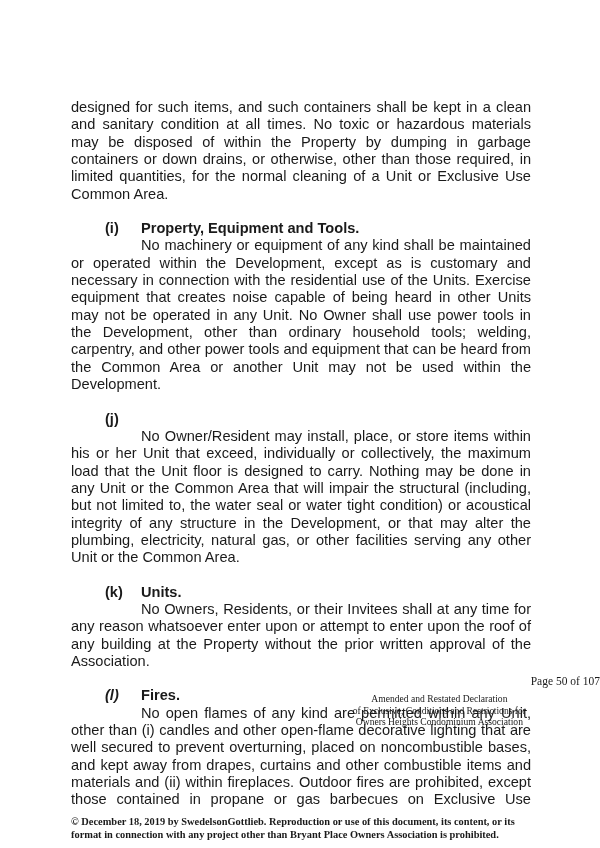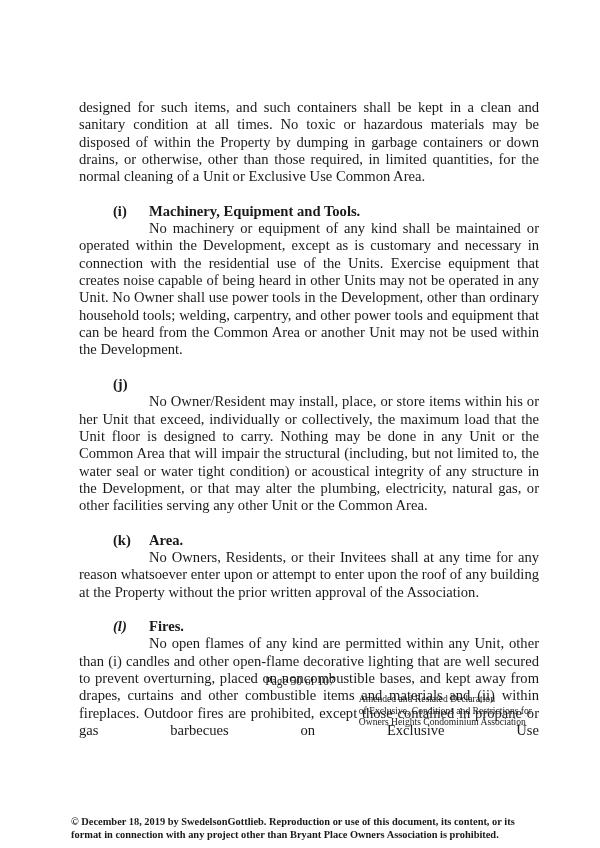--- a/index.html
+++ b/index.html
@@ -1,70 +1,69 @@
 <!DOCTYPE html>
 <html><head>
 <meta charset="utf-8">
 <style>
   html, body { margin: 0; padding: 0; background: #ffffff; }
   body { width: 600px; height: 848px; position: relative; overflow: hidden; }
   .page {
     position: absolute; left: 71px; top: 99px; width: 460px;
-    font-family: Liberation Serif, serif; font-size: 14.6px; line-height: 17.35px;
+    font-family: Liberation Sans, sans-serif; font-size: 14.6px; line-height: 17.35px;
     color: #1a1a1a;
-    margin-left: 8px;
   }
   p { margin: 0; text-align: justify; }
   .gap { height: 17px; }
   .heading { font-weight: bold; display: flex; }
   .heading .label { width: 70px; padding-left: 34px; box-sizing: border-box; }
   .body-first { text-indent: 70px; }
   .pagenum {
-    position: absolute; top: 675px; left: 0; width: 600px; text-align: center;
+    position: absolute; top: 675px; left: 0; width: 600px; text-align: right;
     font-family: "Liberation Serif", serif; font-size: 11.5px; color: #1a1a1a;
   }
   .decl {
-    position: absolute; top: 693px; right: 68px; text-align: left;
+    position: absolute; top: 693px; right: 74px; text-align: center;
     font-family: "Liberation Serif", serif; font-size: 9.6px; line-height: 11.6px; color: #1a1a1a;
   }
   .copyright {
     position: absolute; top: 767px; left: 71px; width: 462px;
     font-family: "Liberation Serif", serif; font-weight: bold; font-size: 10.4px; line-height: 13.4px;
     color: #1a1a1a;
     margin-top: 48px;
   }
 </style>
 </head>
 <body>
 
 <div class="page">
   <p>designed for such items, and such containers shall be kept in a clean and sanitary condition at all times. No toxic or hazardous materials may be disposed of within the Property by dumping in garbage containers or down drains, or otherwise, other than those required, in limited quantities, for the normal cleaning of a Unit or Exclusive Use Common Area.</p>
   <div class="gap"></div>
 
   <div>
     <div class="heading">
       <span class="label">(i)</span>
-      <span>Machinery, Equipment and Tools.</span>
+      <span>Property, Equipment and Tools.</span>
     </div>
     <p class="body-first">No machinery or equipment of any kind shall be maintained or operated within the Development, except as is customary and necessary in connection with the residential use of the Units. Exercise equipment that creates noise capable of being heard in other Units may not be operated in any Unit. No Owner shall use power tools in the Development, other than ordinary household tools; welding, carpentry, and other power tools and equipment that can be heard from the Common Area or another Unit may not be used within the Development.</p>
   </div>
   <div class="gap"></div>
 
   <div>
     <div class="heading">
       <span class="label">(j)</span>
     </div>
     <p class="body-first">No Owner/Resident may install, place, or store items within his or her Unit that exceed, individually or collectively, the maximum load that the Unit floor is designed to carry. Nothing may be done in any Unit or the Common Area that will impair the structural (including, but not limited to, the water seal or water tight condition) or acoustical integrity of any structure in the Development, or that may alter the plumbing, electricity, natural gas, or other facilities serving any other Unit or the Common Area.</p>
   </div>
   <div class="gap"></div>
 
   <div>
     <div class="heading">
       <span class="label">(k)</span>
-      <span>Area.</span>
+      <span>Units.</span>
     </div>
     <p class="body-first">No Owners, Residents, or their Invitees shall at any time for any reason whatsoever enter upon or attempt to enter upon the roof of any building at the Property without the prior written approval of the Association.</p>
   </div>
   <div class="gap"></div>
 
   <div>
     <div class="heading">
       <span class="label" style="font-style: italic;">(l)</span>
       <span>Fires.</span>
     </div>

